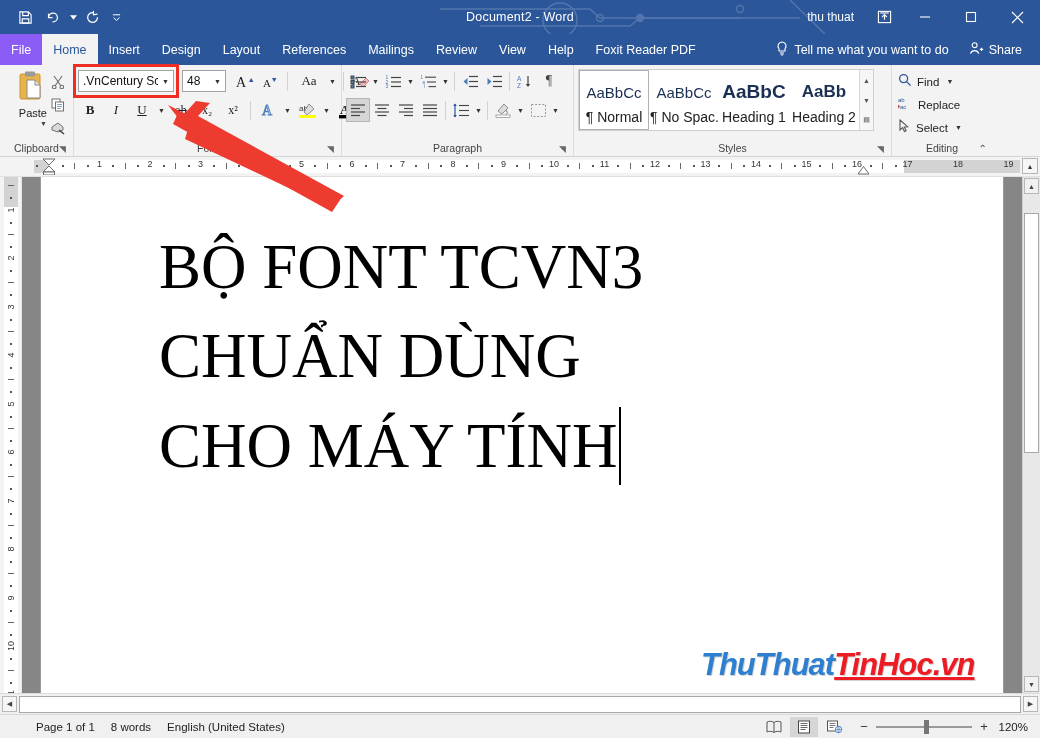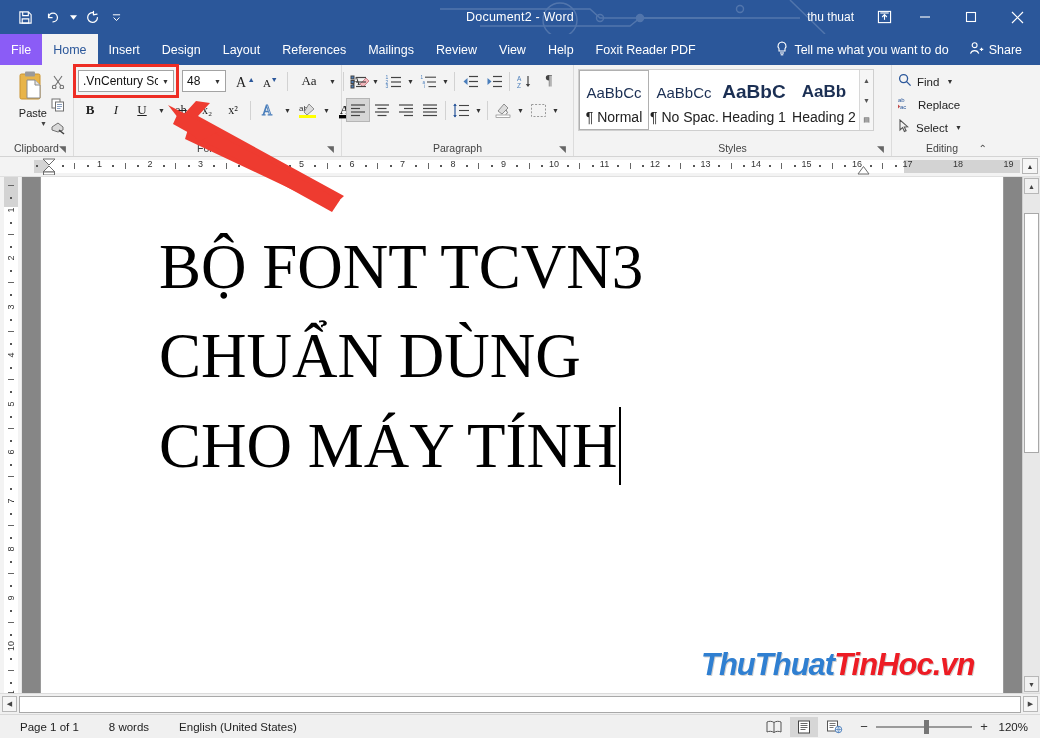--- a/index.html
+++ b/index.html
@@ -242,21 +242,21 @@
     vertical-align: -18px; margin-left: 1px;
   }
   .watermark {
     position: absolute; left: 660px; top: 470px;
     font-family: "Liberation Sans", sans-serif;
     font-weight: bold; font-style: italic; font-size: 31px;
     letter-spacing: -1px; white-space: nowrap;
     text-shadow: 1px 1px 0 rgba(0,0,0,.18);
   }
   .wm-a { color: #2f7fd1; }
-  .wm-b { color: #ed1c24; }
+  .wm-b { color: #ed1c24; text-decoration: underline; }
 
   .vscroll {
     width: 18px; background: #e8e8e8; position: relative;
     border-left: 1px solid #d0d0d0;
   }
   .vs-btn {
     position: absolute; left: 1px; width: 15px; height: 16px; background: #f1f1f1;
     border: 1px solid #b7b7b7; display: flex; align-items: center; justify-content: center;
     font-size: 7px; color: #444;
   }
@@ -275,21 +275,21 @@
   }
   .hs-track { flex: 1; height: 17px; margin: 0 2px; position: relative; background: #e8e8e8; }
   .hs-thumb { position: absolute; left: 0; top: 0; height: 17px; width: 100%;
               background: #fff; border: 1px solid #a8a8a8; }
 
   
   .statusbar {
     height: 24px; background: #f0f0f0; border-top: 1px solid #d8d8d8;
     display: flex; align-items: center; font-size: 11.5px; color: #222;
   }
-  .sb-left { display: flex; align-items: center; gap: 30px; padding-left: 20px; }
+  .sb-left { display: flex; align-items: center; gap: 16px; padding-left: 0; margin-left: 36px; }
   .sb-right { margin-left: auto; display: flex; align-items: center; padding-right: 8px; gap: 2px; }
   .viewbtn {
     width: 28px; height: 20px; display: flex; align-items: center; justify-content: center;
     color: #444;
   }
   .viewbtn.active { background: #d6d6d6; }
   .zoomctl { display: flex; align-items: center; gap: 6px; padding-left: 8px; }
   .zsign { font-size: 13px; color: #333; width: 12px; text-align: center; }
   .ztrack { width: 96px; height: 2px; background: #9a9a9a; position: relative; }
   .zthumb { position: absolute; left: 48px; top: -6px; width: 5px; height: 14px; background: #767676; }

